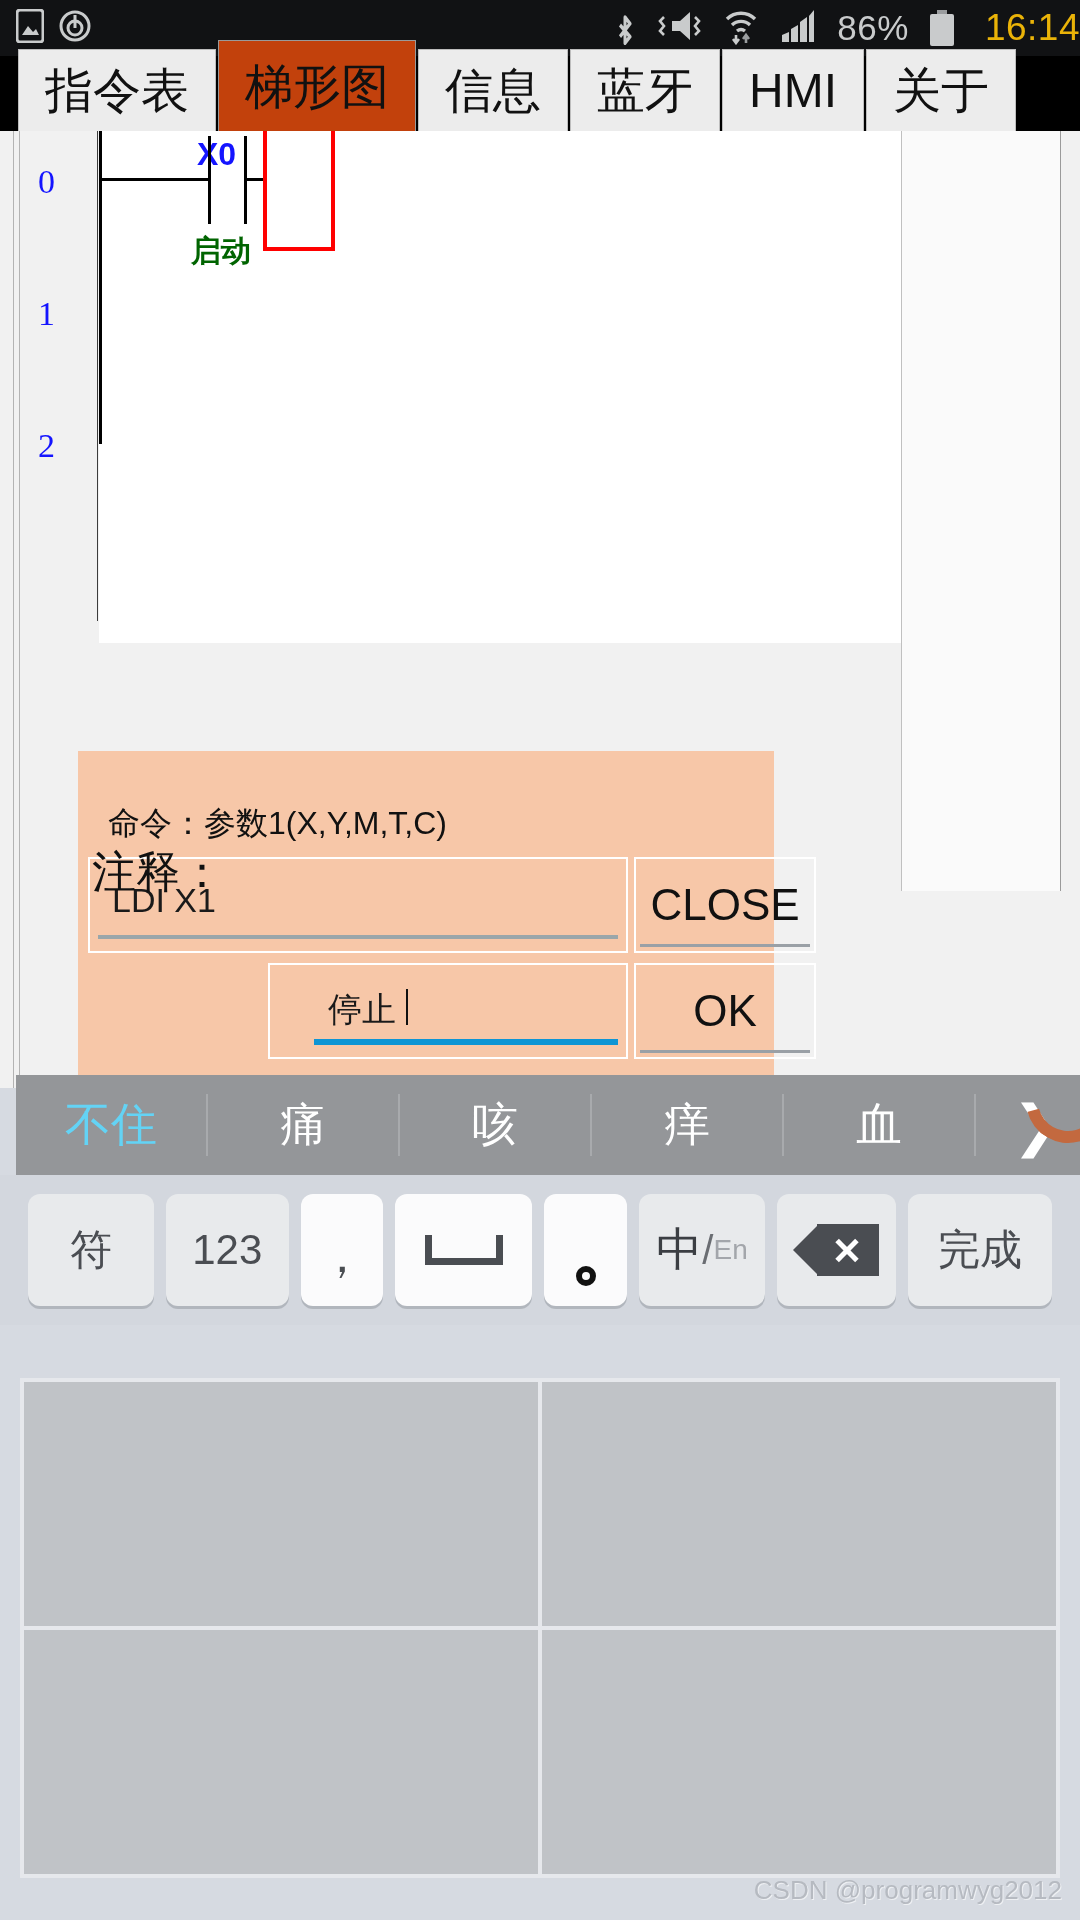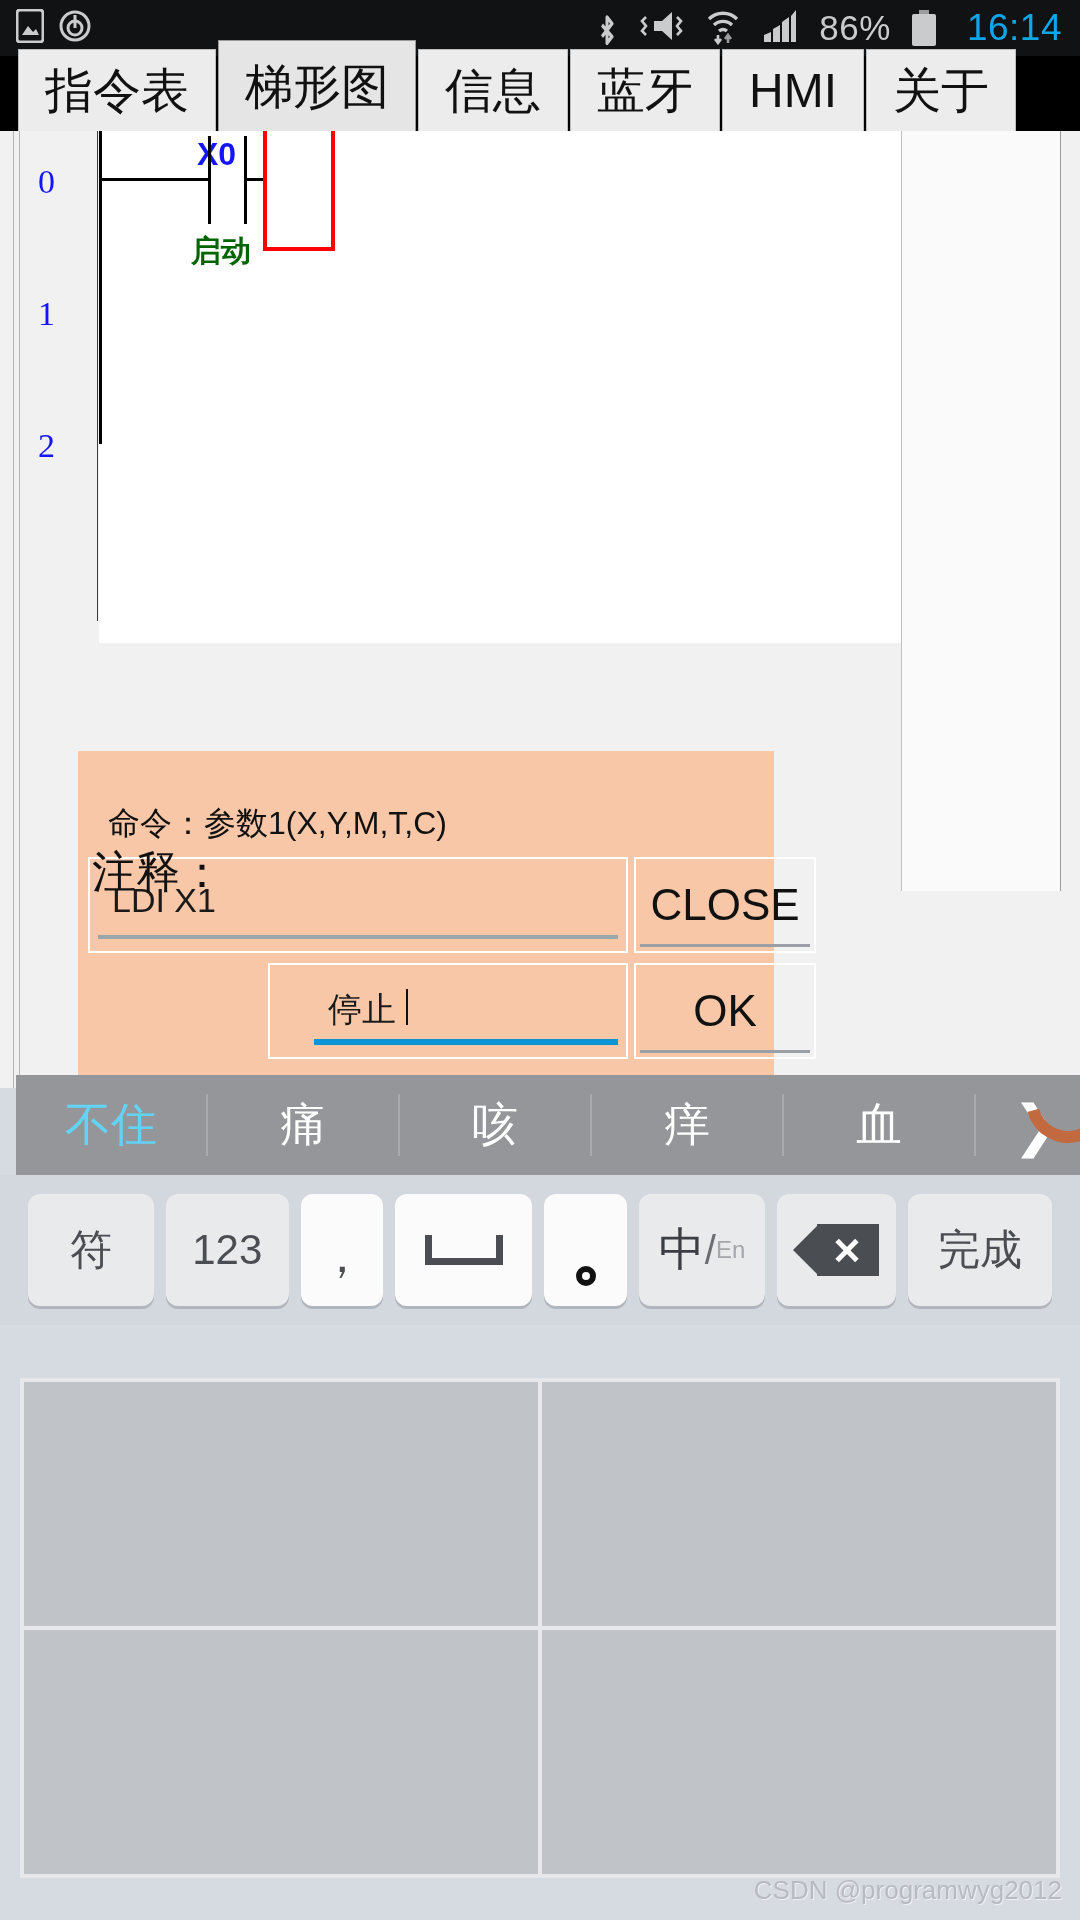--- a/index.html
+++ b/index.html
@@ -10,41 +10,41 @@
     overflow: hidden;
   }
   #screen { position: relative; width: 1080px; height: 1920px; }
 
   
   .statusbar {
     position: absolute; left: 0; top: 0; width: 1080px; height: 56px;
     background: #111214; display: flex; align-items: center;
   }
   .sb-left { display: flex; align-items: center; gap: 14px; padding-left: 16px; }
-  .sb-right { margin-left: auto; display: flex; align-items: center; gap: 21px; padding-right: 18px; }
+  .sb-right { margin-left: auto; display: flex; align-items: center; gap: 21px; }
   .sb-ico { display: block; }
   .sb-pct { color: #c9cbcc; font-size: 35px; letter-spacing: .5px; }
-  .sb-time { color: #0ea5e9; font-size: 37px; letter-spacing: .5px; margin-left: 10px; }
+  .sb-time { color: #eab308; font-size: 37px; letter-spacing: .5px; margin-left: 10px; }
   .batt { width: 24px; height: 36px; position: relative; }
   .batt .cap { position: absolute; left: 7px; top: 0; width: 10px; height: 5px; background: #9b9d9f; }
   .batt .body { position: absolute; left: 0; top: 4px; width: 24px; height: 32px; background: #c9cbcc; border-radius: 2px; }
 
   
   .tabbar {
     position: absolute; left: 0; top: 56px; width: 1080px; height: 75px;
     background: #000; display: flex; align-items: flex-end;
   }
   .tab {
     background: #ececec; border: 1px solid #bdbdbd; border-bottom: none;
     color: #111; font-size: 48px; line-height: 1;
     padding: 17px 26px 16px 26px; margin-right: 2px; white-space: nowrap;
   }
   .tab:first-child { margin-left: 18px; }
   .tab.active {
-    background: #e5e5e5; border-color: #9a9a9a; position: relative; top: 0;
+    background: #c2410c; border-color: #9a9a9a; position: relative; top: 0;
     padding: 22px 26px 20px 26px; font-weight: 400;
   }
 
   
   .ladderwrap {
     position: absolute; left: 0; top: 131px; width: 1080px; height: 957px;
     background: #f1f1f1; overflow: hidden;
   }
   .vscroll-track {
     position: absolute; left: 13px; top: 0; width: 7px; height: 957px;
@@ -131,21 +131,21 @@
   .k-fu { width: 140px; }
   .k-123 { width: 136px; align-items: center; }
   .k-comma { width: 92px; font-size: 46px; align-items: flex-end; padding-bottom: 18px; }
   .k-space { width: 152px; }
   .k-period { width: 92px; align-items: flex-end; padding-bottom: 20px; font-size: 34px; }
   .k-lang { width: 140px; }
   .k-back { width: 132px; }
   .k-done { width: 160px; font-size: 42px; }
   .lang-cn { font-size: 46px; color: #3b3e43; }
   .lang-sep { font-size: 40px; color: #6a6d72; }
-  .lang-en { font-size: 24px; color: #a3a6ab; }
+  .lang-en { font-size: 28px; color: #a3a6ab; }
   .spacebar-gl { width: 78px; height: 30px; border: 7px solid #4a4d52; border-top: none; }
   .bksp { position: relative; width: 86px; height: 52px; }
   .bksp .bx { position: absolute; right: 0; top: 0; width: 62px; height: 52px; background: #4a4d52; }
   .bksp .tip { position: absolute; left: 0; top: 0; width: 0; height: 0;
     border-top: 26px solid transparent; border-bottom: 26px solid transparent; border-right: 26px solid #4a4d52; }
   .bksp .x1, .bksp .x2 { position: absolute; left: 40px; top: 24px; width: 28px; height: 5px; background: #fff; }
   .bksp .x1 { transform: rotate(45deg); }
   .bksp .x2 { transform: rotate(-45deg); }
   .dot-o { width: 20px; height: 20px; border: 6px solid #111; border-radius: 50%; }
 

